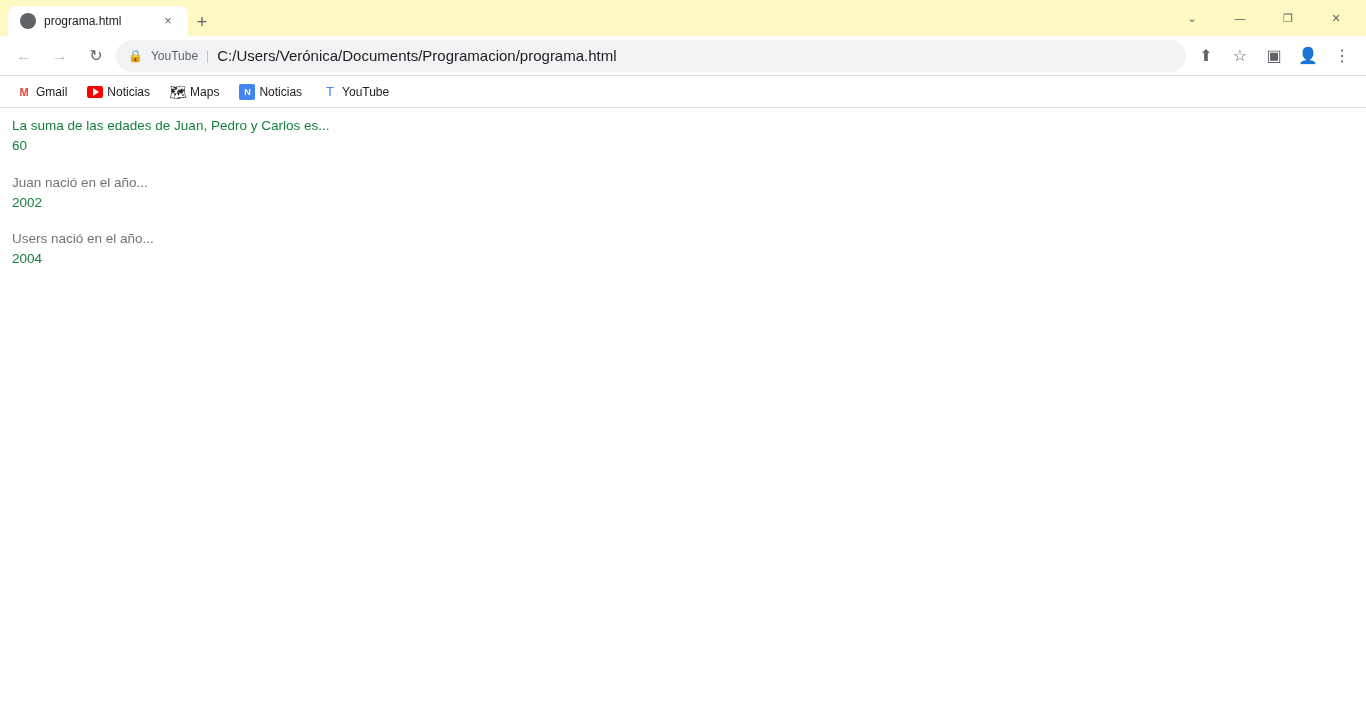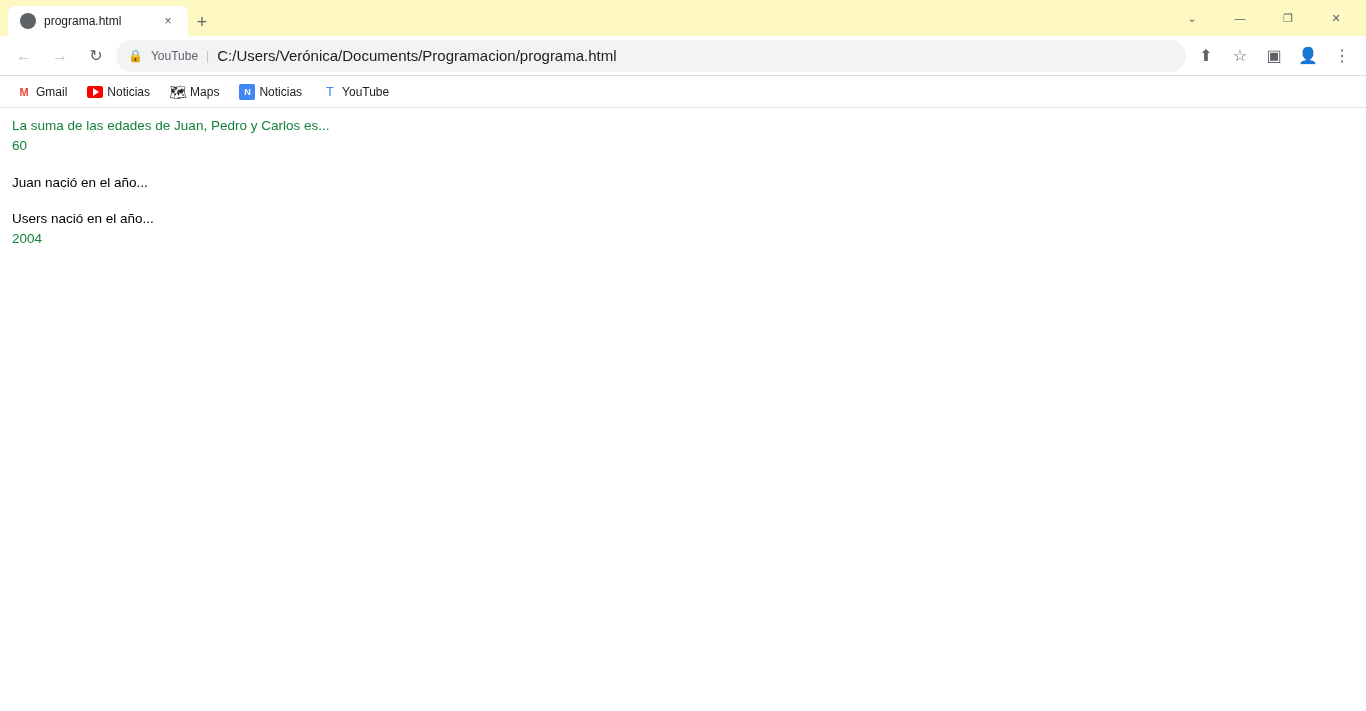--- a/index.html
+++ b/index.html
@@ -197,21 +197,21 @@
       background: #ffffff;
       min-height: calc(711px - 36px - 40px - 32px);
       padding: 8px 12px;
     }
     .content-line {
       font-size: 13.5px;
       color: #15803d;
       line-height: 1.5;
       margin-bottom: 0;
     }
-    .content-line.blue { color: #000000; }
+    .content-line.blue { color: #737373; }
     .content-block {
       margin-bottom: 16px;
     }
     .gmail-m {
       font-size: 11px;
       font-weight: bold;
       color: #EA4335;
     }
     
     .yt-icon {
@@ -343,20 +343,21 @@
 
 <div class="page-content">
 
   <div class="content-block">
     <div class="content-line">La suma de las edades de Juan, Pedro y Carlos es...</div>
     <div class="content-line">60</div>
   </div>
 
   <div class="content-block">
     <div class="content-line blue">Juan nació en el año...</div>
+    <div class="content-line">2002</div>
   </div>
 
   <div class="content-block">
   </div>
 
   <div class="content-block">
     <div class="content-line blue">Users nació en el año...</div>
     <div class="content-line">2004</div>
   </div>
 </div>

